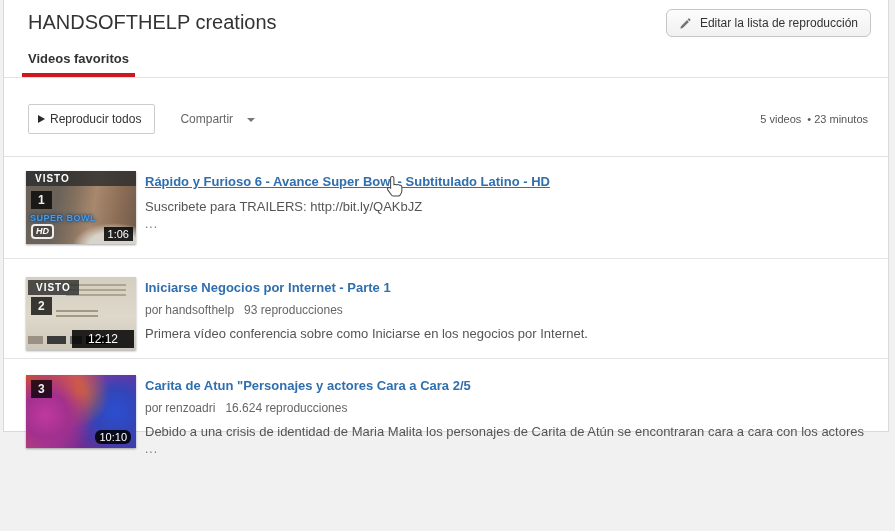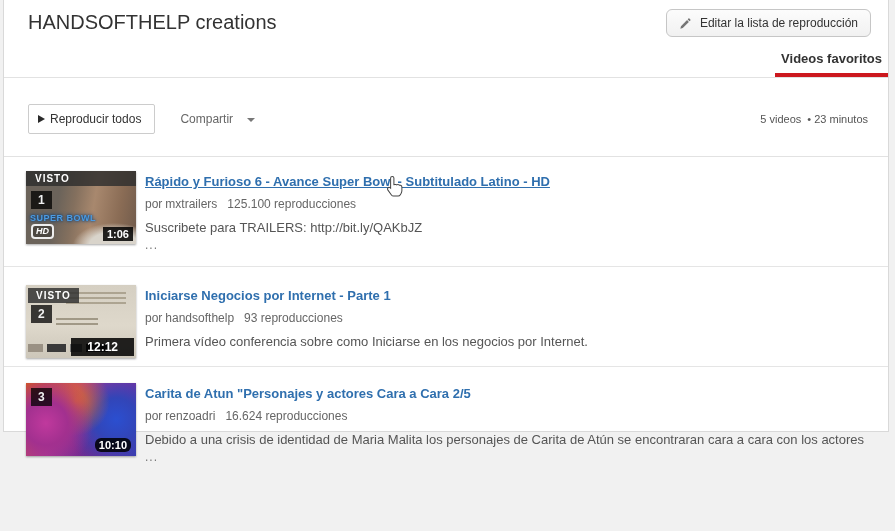--- a/index.html
+++ b/index.html
@@ -16,21 +16,21 @@
   
   .header{padding:11px 20px 0 24px;position:relative;}
   .page-title{margin:0;font-size:20px;font-weight:normal;color:#333;}
   .edit-btn{
     position:absolute;right:17px;top:9px;display:flex;align-items:center;gap:8px;
     border:1px solid #c6c6c6;border-radius:6px;background:linear-gradient(#fcfcfc,#f1f1f1);
     padding:6px 12px;font-size:12px;color:#333;cursor:pointer;
   }
   .pencil-icon{width:13px;height:13px;display:inline-block;}
   
-  .tabs{margin-top:15px;border-bottom:1px solid #e2e2e2;padding-left:18px;text-align:right;}
+  .tabs{margin-top:15px;border-bottom:1px solid #e2e2e2;padding-left:18px;}
   .tab{display:inline-block;padding:0 6px 7px;font-size:13px;font-weight:bold;color:#333;
        border-bottom:4px solid #cc181e;cursor:pointer;}
   
   .toolbar{display:flex;align-items:center;height:79px;box-sizing:border-box;
            padding:4px 20px 0 24px;border-bottom:1px solid #e2e2e2;}
   .play-btn{display:inline-flex;align-items:center;gap:5px;border:1px solid #ccc;border-radius:2px;
             background:#fff;padding:7px 13px 7px 9px;font-size:12px;color:#333;cursor:pointer;}
   .play-icon{width:0;height:0;border-left:7px solid #2a2a2a;border-top:4px solid transparent;
              border-bottom:4px solid transparent;display:inline-block;}
   .share-btn{margin-left:17px;display:inline-flex;align-items:center;gap:14px;font-size:12px;
@@ -58,21 +58,21 @@
       linear-gradient(120deg,#d4571f 0%,#b03a92 40%,#7a2f9e 72%,#3b3bb0 100%);}
   .visto{position:absolute;top:0;left:0;background:rgba(45,45,45,.82);color:#fff;
          font-size:10px;font-weight:bold;letter-spacing:1px;padding:2px 8px;}
   .v1 .visto{width:100%;box-sizing:border-box;padding:2px 0 2px 9px;}
   .v2 .visto{top:3px;left:2px;}
   .visto:empty{display:none;}
   .pos-badge{position:absolute;left:5px;top:20px;background:rgba(0,0,0,.75);color:#f0f0f0;
              font-size:12px;font-weight:bold;padding:2px 7px;}
   .v3 .pos-badge{top:5px;}
   .duration{position:absolute;right:3px;bottom:3px;background:rgba(0,0,0,.85);color:#fff;
-            font-size:11px;font-weight:bold;padding:1px 4px;margin-left:28px;}
+            font-size:11px;font-weight:normal;padding:1px 4px;margin-left:28px;}
   .v2 .duration{font-size:12px;padding:2px 16px;right:2px;bottom:2px;}
   .v3 .duration{right:5px;bottom:4px;border-radius:6px;}
   .sb-text{position:absolute;left:4px;bottom:21px;color:#4d9be0;font-size:9px;font-weight:bold;
            letter-spacing:.5px;text-shadow:0 0 4px #0c3e75,0 0 2px #0c3e75;}
   .hd-badge{position:absolute;left:5px;bottom:5px;border:2px solid #eee;border-radius:4px;
             color:#fff;background:rgba(20,20,20,.35);font-size:9px;font-weight:bold;
             font-style:italic;padding:0 3px;line-height:11px;}
   .slide-lines{position:absolute;left:40px;top:7px;width:60px;height:13px;
                background:repeating-linear-gradient(#a59c88 0 2px,rgba(0,0,0,0) 2px 5px);opacity:.85;}
   .slide-mid{position:absolute;left:30px;top:33px;width:42px;height:10px;
@@ -133,23 +133,20 @@
     <div class="video-row v1">
       <div class="thumb thumb-1">
         <span class="visto">VISTO</span>
         <span class="pos-badge">1</span>
         <span class="sb-text">SUPER BOWL</span>
         <span class="hd-badge">HD</span>
         <span class="duration">1:06</span>
       </div>
       <div class="info">
         <a class="vtitle">Rápido y Furioso 6 - Avance Super Bowl - Subtitulado Latino - HD</a>
-        <div class="byline">
-          <span>por</span><span class="author">mxtrailers</span><span class="views">125.100 reproducciones</span>
-        </div>
         <div class="desc">Suscribete para TRAILERS: http://bit.ly/QAKbJZ</div>
         <div class="ellipsis">...</div>
       </div>
     </div>
 
     <div class="video-row v2">
       <div class="thumb thumb-2">
         <span class="slide-lines"></span>
         <span class="slide-mid"></span>
         <span class="slide-logos"></span>

